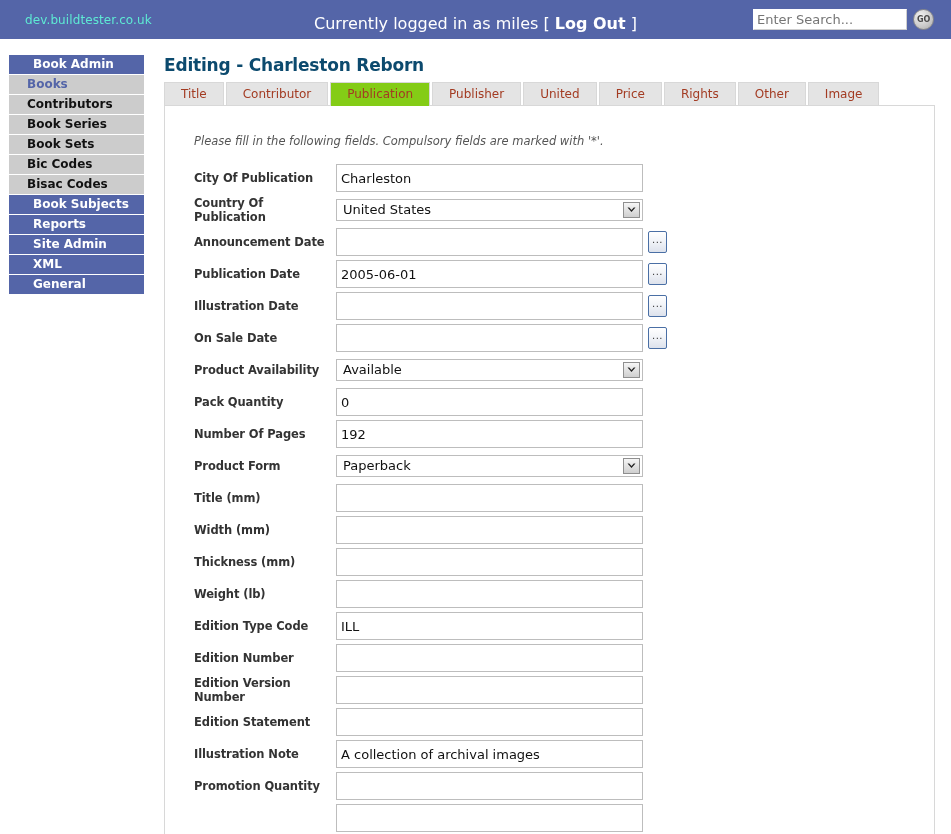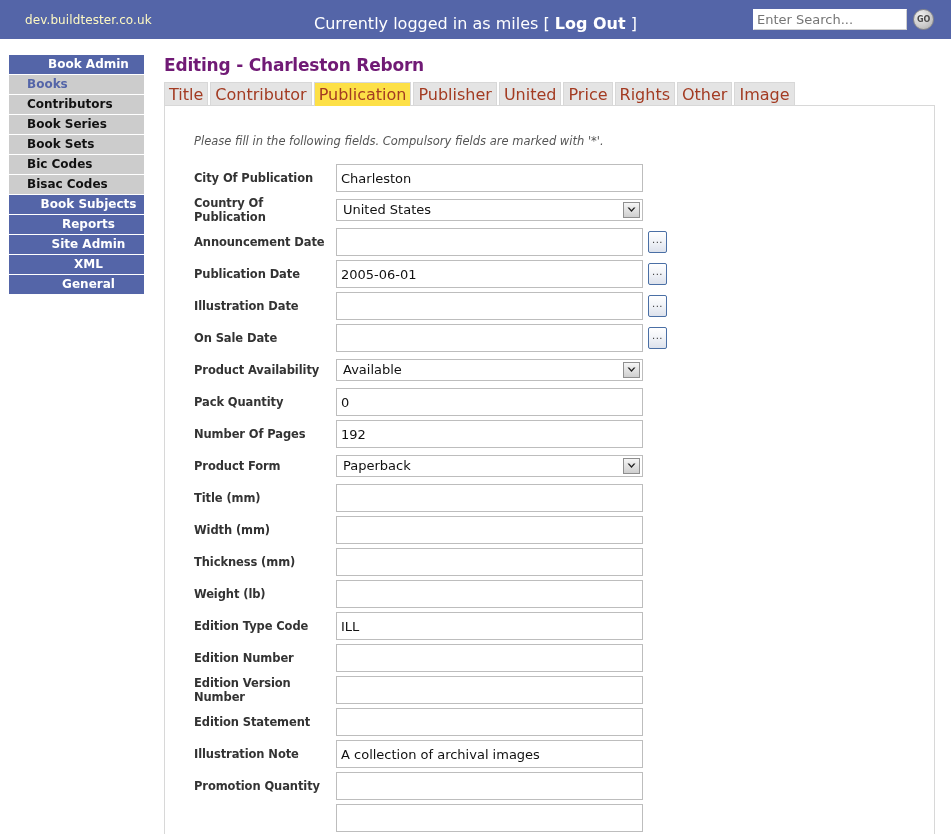--- a/index.html
+++ b/index.html
@@ -22,21 +22,21 @@
     position: relative;
     height: 41px;
     background: #5465a8;
     border-bottom: 2px solid #ffffff;
     box-sizing: border-box;
   }
   #site-domain {
     position: absolute;
     left: 25px;
     top: 13px;
-    color: #fef9c3;
+    color: #5eead4;
     font-size: 12px;
     letter-spacing: 0.1px;
   }
   #login-status {
     position: absolute;
     left: 0;
     right: 0;
     top: 14px;
     text-align: center;
     color: #ffffff;
@@ -107,21 +107,20 @@
     margin-bottom: 1px;
     font-size: 12px;
     font-weight: bold;
     cursor: pointer;
     box-sizing: border-box;
   }
   .nav-item.section {
     background: #5465a8;
     color: #ffffff;
     padding-left: 24px;
-    text-align: center;
   }
   .nav-item.sub {
     background: #cccccc;
     color: #111111;
     padding-left: 18px;
   }
   .nav-item.sub.current {
     color: #5465a8;
   }
 
@@ -130,49 +129,49 @@
     position: absolute;
     left: 158px;
     top: 0;
     width: 778px;
   }
   #page-title {
     margin: 0;
     padding: 14px 0 6px 6px;
     font-size: 17px;
     font-weight: bold;
-    color: #701a75;
+    color: #0c4a6e;
     letter-spacing: -0.2px;
   }
 
   
   #tabs {
     position: relative;
     display: flex;
     align-items: flex-end;
     height: 24px;
     padding-left: 6px;
     z-index: 2;
   }
   .tab {
     height: 23px;
     line-height: 23px;
-    padding: 0 4px;
+    padding: 0 16px;
     margin-right: 2px;
     background: #e4e4e4;
     border: 1px solid #d8d8d8;
     border-bottom: none;
     color: #a33b22;
-    font-size: 16px;
+    font-size: 12px;
     cursor: pointer;
     box-sizing: border-box;
     white-space: nowrap;
   }
   .tab.active {
-    background: #fde047;
+    background: #84cc16;
     border-color: #d8d8d8;
     position: relative;
     z-index: 3;
     margin-bottom: -1px;
     height: 24px;
     line-height: 23px;
   }
 
   
   #panel {

